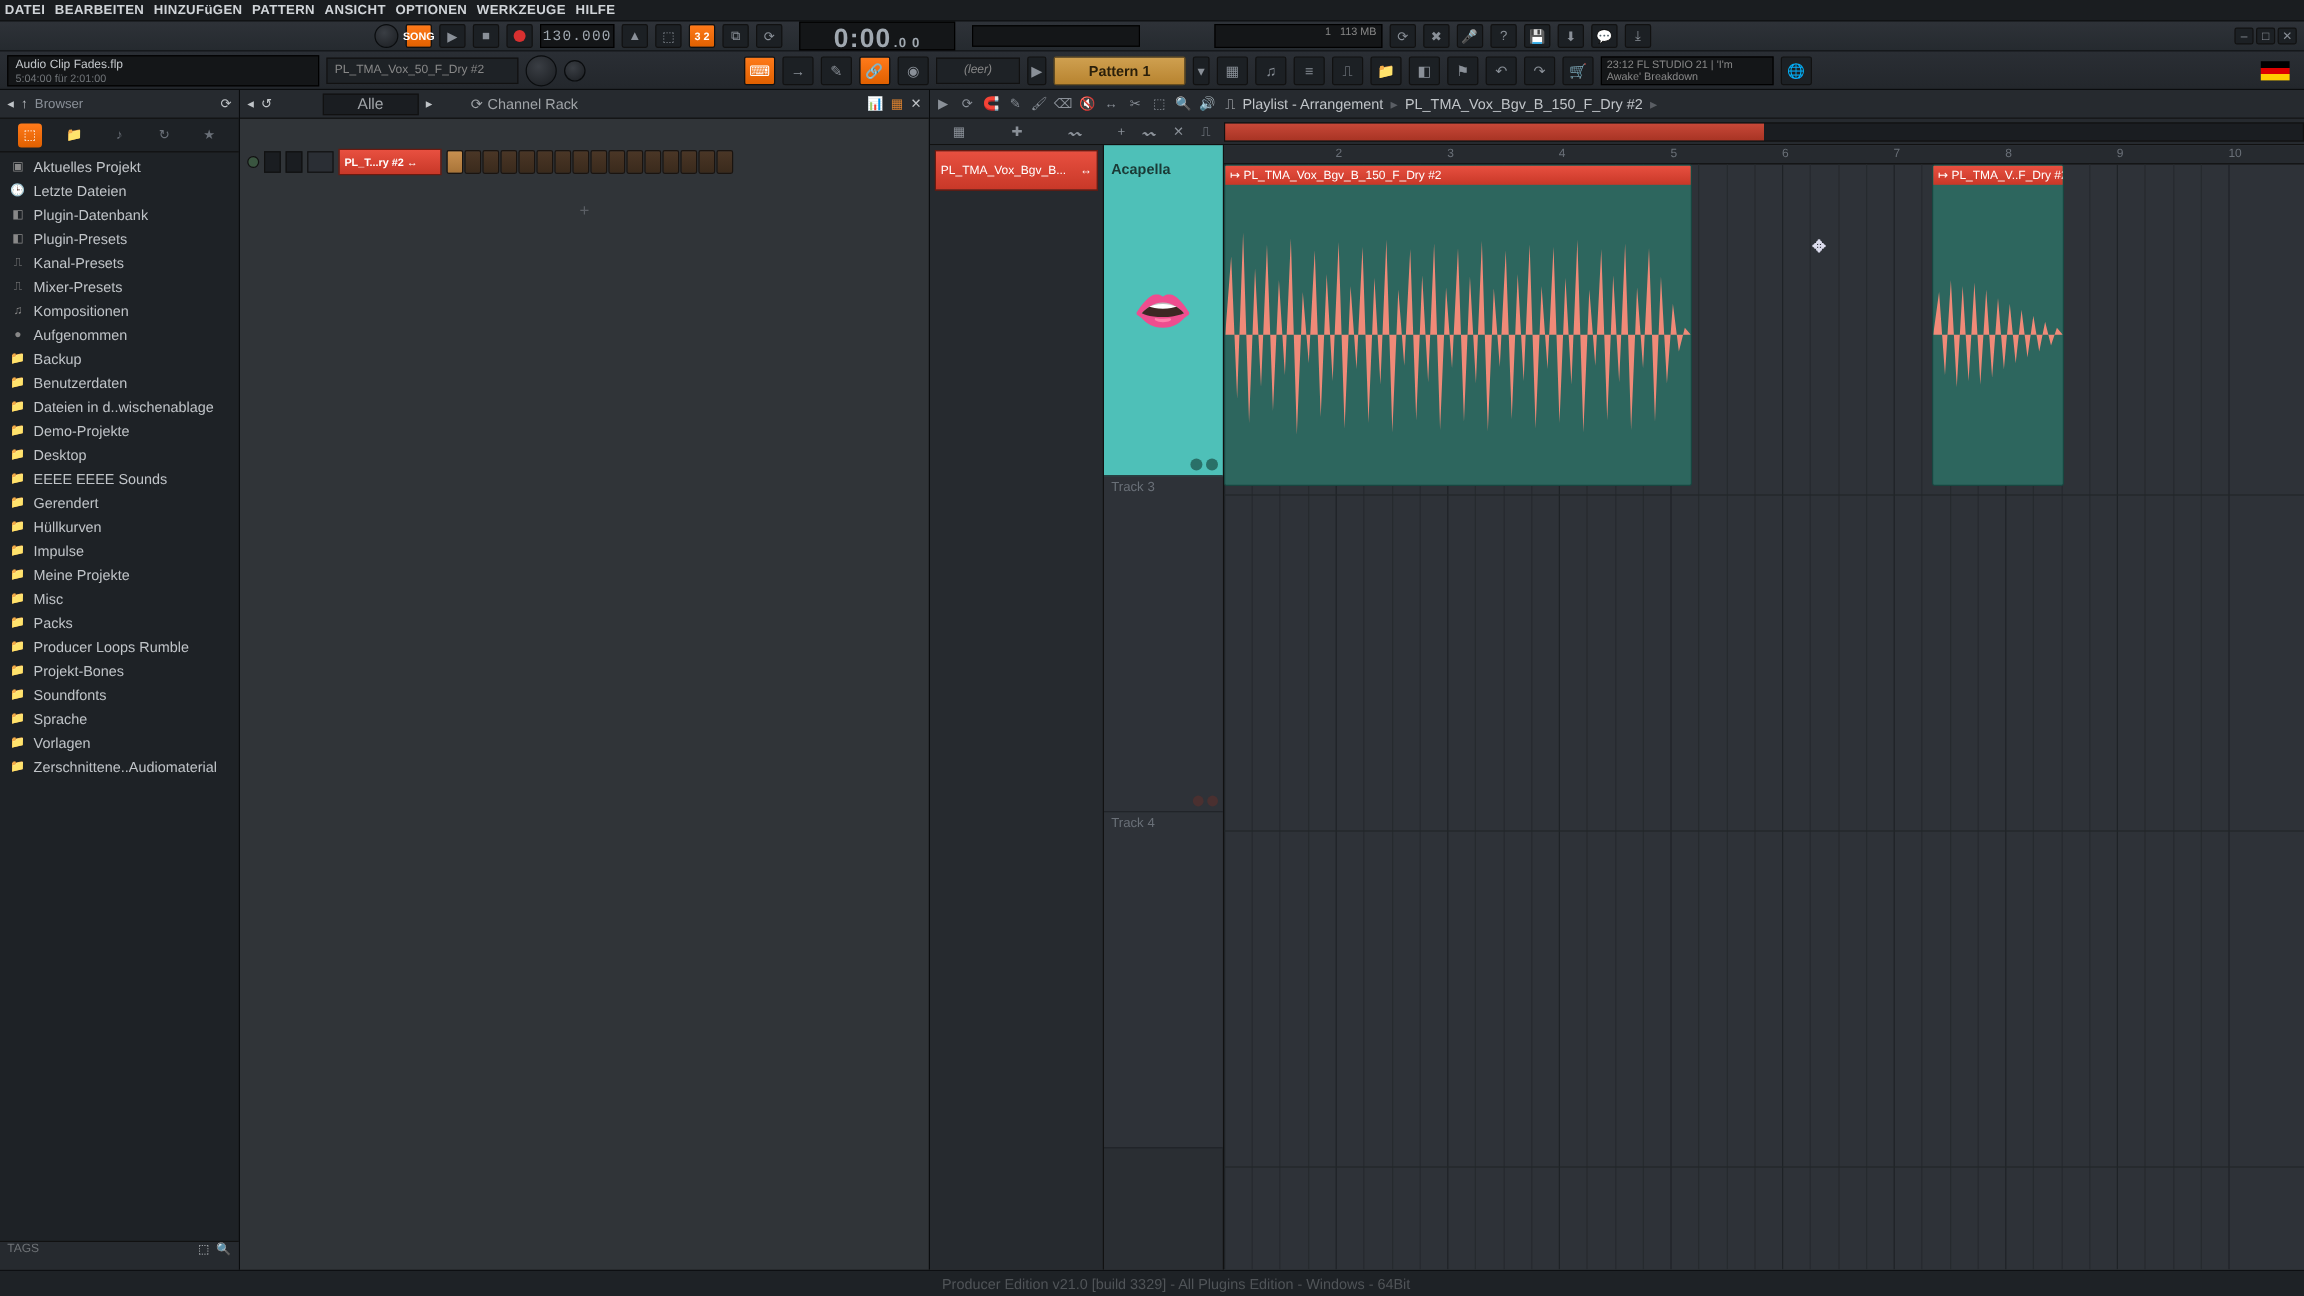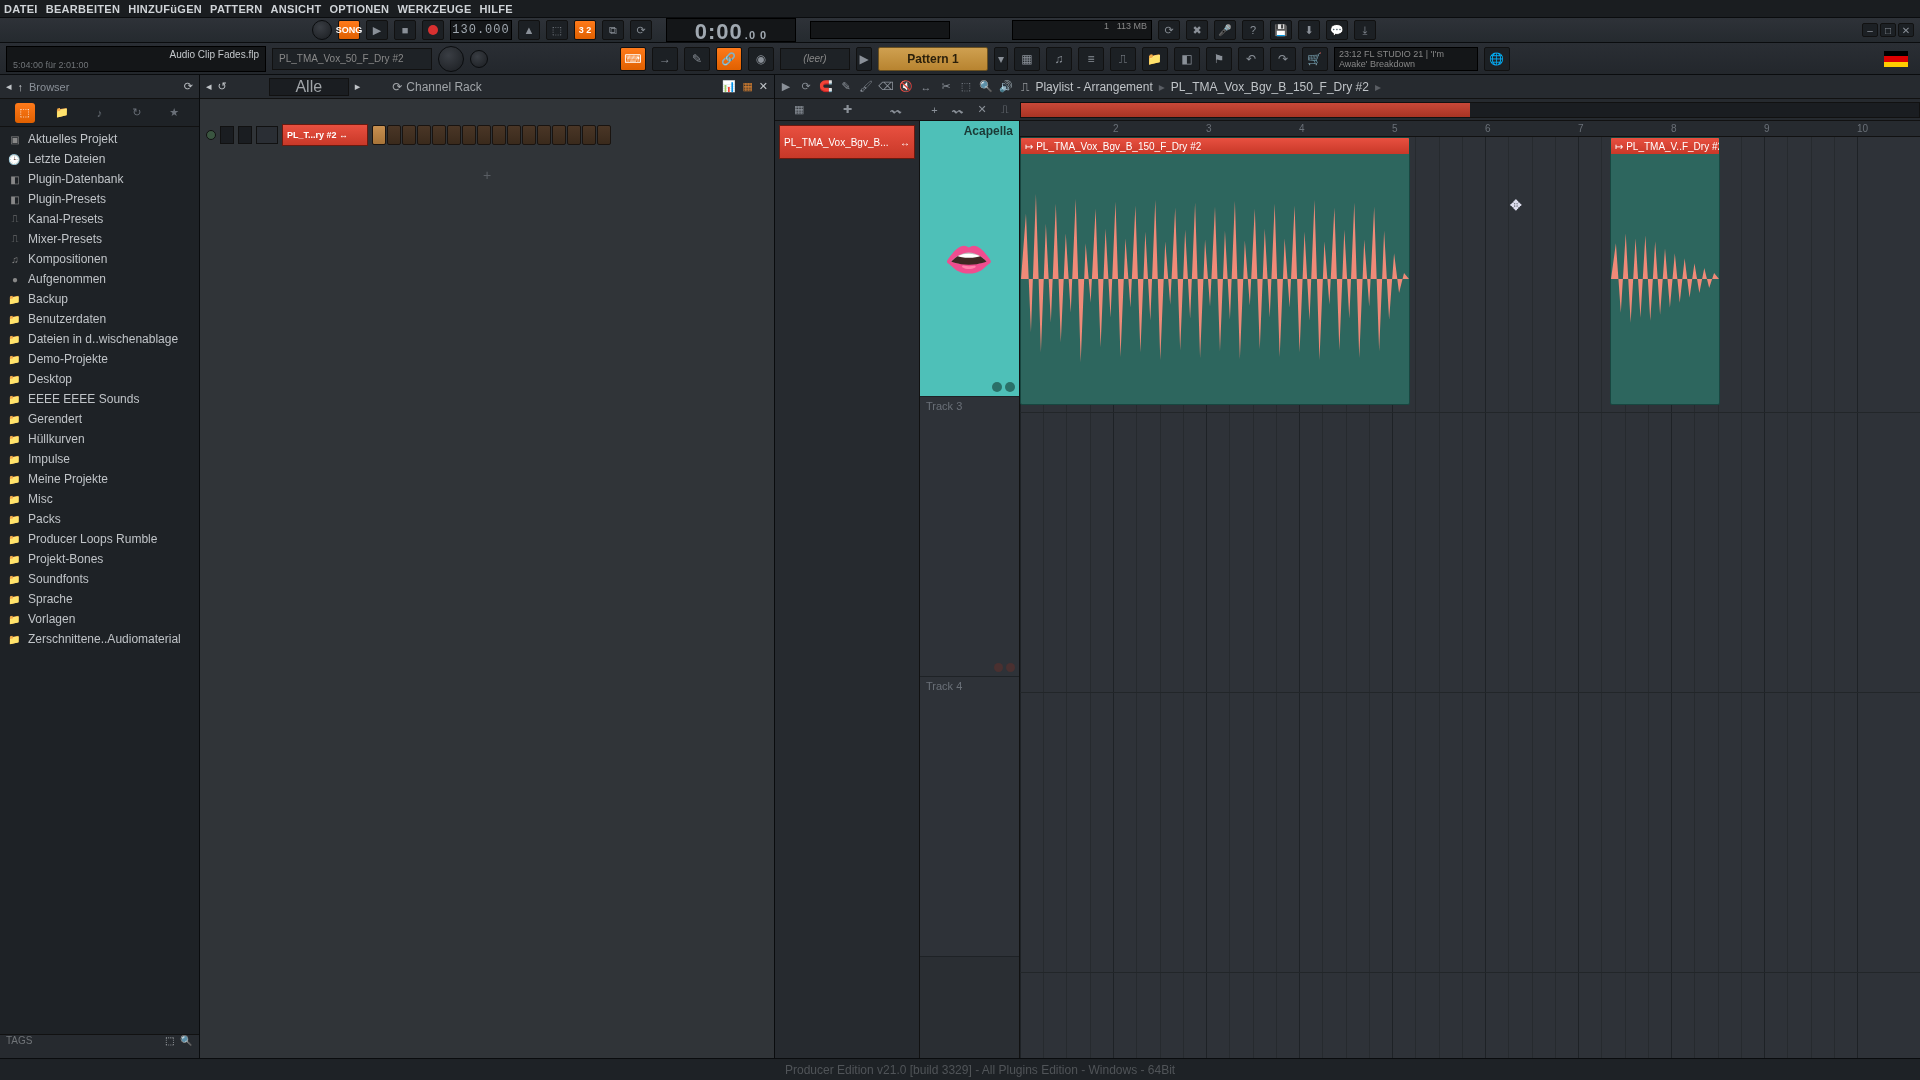--- a/index.html
+++ b/index.html
@@ -20,21 +20,21 @@
   .time-display { width: 130px; height: 24px; background: #141618; border: 1px solid #000; color: #a0a8b0; display: flex; align-items: baseline; justify-content: center; font-family: 'Courier New', monospace; font-size: 22px; font-weight: bold; letter-spacing: 1px; margin: 0 8px; }
   .time-display .ms { font-size: 11px; margin-left: 2px; }
   .cpu-bar { width: 140px; height: 18px; background: #141618; border: 1px solid #000; }
   .info-panel { width: 140px; height: 20px; background: #141618; border: 1px solid #000; font-size: 9px; padding: 1px 4px; color: #888; text-align: right; line-height: 9px; }
   .win-controls { margin-left: auto; display: flex; gap: 2px; }
   .win-controls .tb-btn { width: 16px; height: 14px; font-size: 10px; }
   
   
   .toolbar2 { height: 32px; background: linear-gradient(#2a2e34, #23272c); display: flex; align-items: center; padding: 0 6px; gap: 6px; border-bottom: 1px solid #0a0c0e; }
   .hint-panel { width: 260px; height: 26px; background: #141618; border: 1px solid #000; padding: 2px 6px; font-size: 10px; }
-  .hint-panel .line1 { color: #c4c8cc; text-align: right; }
+  .hint-panel .line1 { color: #c4c8cc; }
   .hint-panel .line2 { color: #707478; font-size: 9px; }
   .clip-name-box { width: 160px; height: 22px; background: #1e2226; border: 1px solid #111; display: flex; align-items: center; padding: 0 6px; font-size: 10px; color: #888; }
   .knob { width: 26px; height: 26px; border-radius: 50%; background: radial-gradient(circle at 40% 35%, #3a3e44, #1a1d21); border: 1px solid #0a0c0e; }
   .tb2-btn { width: 26px; height: 24px; background: #1c2024; border: 1px solid #111; border-radius: 2px; display: flex; align-items: center; justify-content: center; cursor: pointer; color: #8a9098; font-size: 12px; }
   .tb2-btn.orange { background: linear-gradient(#ff7a1a, #e06000); color: #fff; }
   .pattern-selector { width: 110px; height: 24px; background: linear-gradient(#cfa050, #b88430); border: 1px solid #6a5020; display: flex; align-items: center; justify-content: center; font-size: 12px; font-weight: bold; color: #2a1f0a; border-radius: 2px; }
   .leer-box { width: 70px; height: 22px; background: #1e2226; border: 1px solid #111; display: flex; align-items: center; justify-content: center; font-size: 10px; color: #888; font-style: italic; }
   .info2 { width: 144px; height: 24px; background: #141618; border: 1px solid #000; font-size: 9px; padding: 1px 4px; color: #888; line-height: 10px; }
   .lang-flag { width: 24px; height: 16px; background: linear-gradient(to bottom, #000 33%, #d00 33%, #d00 66%, #fc0 66%); margin-left: auto; margin-right: 6px; }
   
@@ -50,21 +50,21 @@
   .browser-icons .bicon.active { background: linear-gradient(#ff7a1a, #e06000); border-radius: 3px; color: #fff; }
   .browser-tree { flex: 1; overflow-y: auto; padding: 2px 0; }
   .tree-item { display: flex; align-items: center; padding: 3px 8px; cursor: pointer; font-size: 12px; color: #c0c4c8; }
   .tree-item .ticon { width: 14px; height: 12px; margin-right: 6px; display: inline-flex; align-items: center; justify-content: center; font-size: 10px; color: #888; }
   .browser-footer { height: 24px; background: #262a2f; display: flex; align-items: flex-start; padding: 0 6px; gap: 6px; border-top: 1px solid #111; font-size: 10px; }
   .browser-footer .tags { flex: 1; color: #707478; }
   
   
   .channel-rack { width: 575px; background: #303438; border-right: 1px solid #0a0c0e; position: relative; }
   .cr-header { height: 24px; background: #262a2f; display: flex; align-items: center; padding: 0 6px; gap: 6px; border-bottom: 1px solid #111; }
-  .cr-alle { width: 80px; height: 18px; background: #1a1d21; border: 1px solid #111; display: flex; align-items: center; justify-content: center; font-size: 16px; color: #a0a4a8; }
+  .cr-alle { width: 80px; height: 18px; background: #1a1d21; border: 1px solid #111; display: flex; align-items: center; justify-content: center; font-size: 13px; color: #a0a4a8; }
   .cr-title { display: flex; align-items: center; gap: 4px; color: #a0a4a8; font-size: 12px; }
   .cr-row { height: 28px; display: flex; align-items: center; padding: 0 6px; gap: 4px; margin-top: 22px; }
   .cr-led { width: 10px; height: 10px; border-radius: 50%; background: #3a5540; border: 1px solid #111; }
   .cr-btn { width: 14px; height: 18px; background: #1a1d21; border: 1px solid #111; }
   .cr-channel { width: 86px; height: 22px; background: linear-gradient(#e85040, #c83828); border: 1px solid #6a1a10; display: flex; align-items: center; padding: 0 4px; font-size: 9px; color: #fff; font-weight: bold; overflow: hidden; white-space: nowrap; }
   .cr-steps { display: flex; gap: 1px; }
   .cr-step { width: 14px; height: 20px; background: linear-gradient(#4a3626, #3a2a1c); border: 1px solid #1a1410; border-radius: 2px; }
   .cr-step:first-child { background: linear-gradient(#c89050, #a87438); }
   .cr-plus { text-align: center; margin-top: 18px; color: #5a5e64; font-size: 14px; cursor: pointer; }
   
@@ -82,21 +82,21 @@
   .pl-minimap .mm-region { position: absolute; top: 0; left: 0; height: 100%; width: 50%; background: linear-gradient(#c84838, #a83424); }
   
   .pl-body { flex: 1; display: flex; }
   .pl-picker-panel { width: 145px; background: #262a2f; border-right: 1px solid #111; }
   .pl-picker-panel .picker-clip { margin: 4px; height: 30px; background: linear-gradient(#e85040, #c83828); border: 1px solid #6a1a10; display: flex; align-items: center; padding: 16px 4px; font-size: 10px; color: #fff; overflow: hidden; white-space: nowrap; }
   
   .pl-tracks-area { flex: 1; display: flex; }
   .pl-track-headers { width: 100px; background: #2a2e33; border-right: 1px solid #111; }
   .pl-track-header { border-bottom: 1px solid #1e2226; position: relative; }
   .pl-track-header.h1 { height: 276px; background: #4ec0b8; }
-  .pl-track-header.h1 .tname { color: #1a3a36; font-size: 12px; font-weight: bold; padding: 3px 6px; text-align: right; }
+  .pl-track-header.h1 .tname { color: #1a3a36; font-size: 12px; font-weight: bold; padding: 13px 6px; }
   .pl-track-header.h1 .lips { position: absolute; top: 50%; left: 50%; transform: translate(-50%, -50%); font-size: 40px; color: #3aa098; }
   .pl-track-header.h1 .tctrl { position: absolute; bottom: 4px; right: 4px; display: flex; gap: 3px; }
   .pl-track-header.h1 .tctrl span { width: 10px; height: 10px; border-radius: 50%; background: #2a7068; display: inline-block; }
   .pl-track-header.h2, .pl-track-header.h3, .pl-track-header.h4 { height: 280px; background: #2e3238; }
   .pl-track-header .tname2 { color: #6a7078; font-size: 11px; padding: 3px 6px; }
   .pl-track-header .tctrl2 { position: absolute; bottom: 4px; right: 4px; display: flex; gap: 3px; }
   .pl-track-header .tctrl2 span { width: 9px; height: 9px; border-radius: 50%; background: #4a3030; display: inline-block; }
   
   .pl-grid { flex: 1; position: relative; background: #2e3238; overflow: hidden; }
   .pl-ruler { height: 16px; background: #262a2f; border-bottom: 1px solid #111; position: relative; font-size: 10px; color: #6a7078; }

